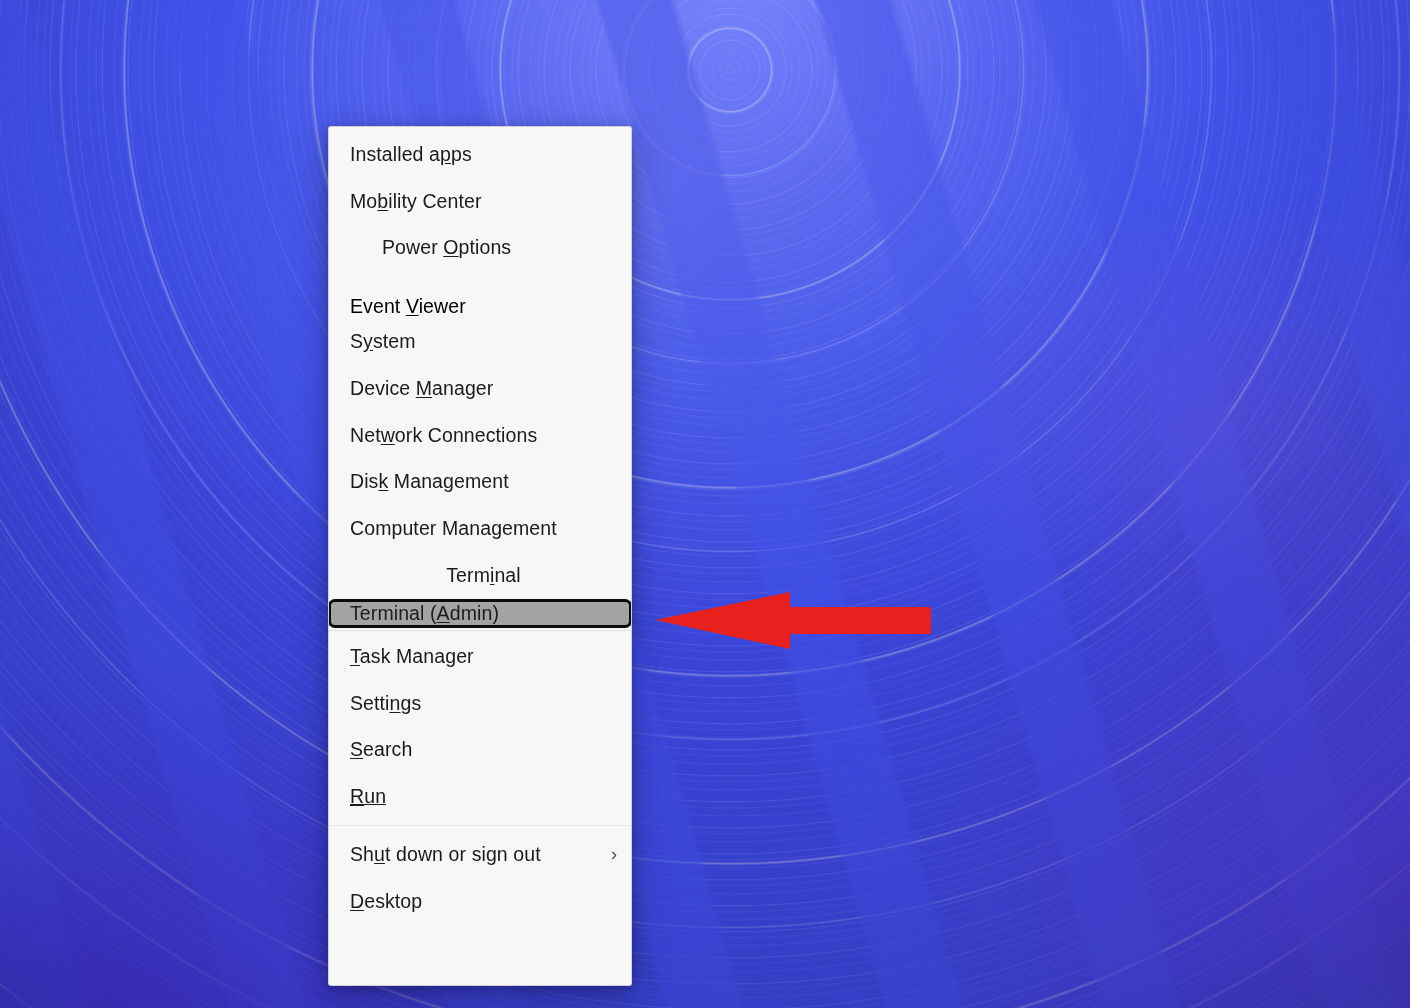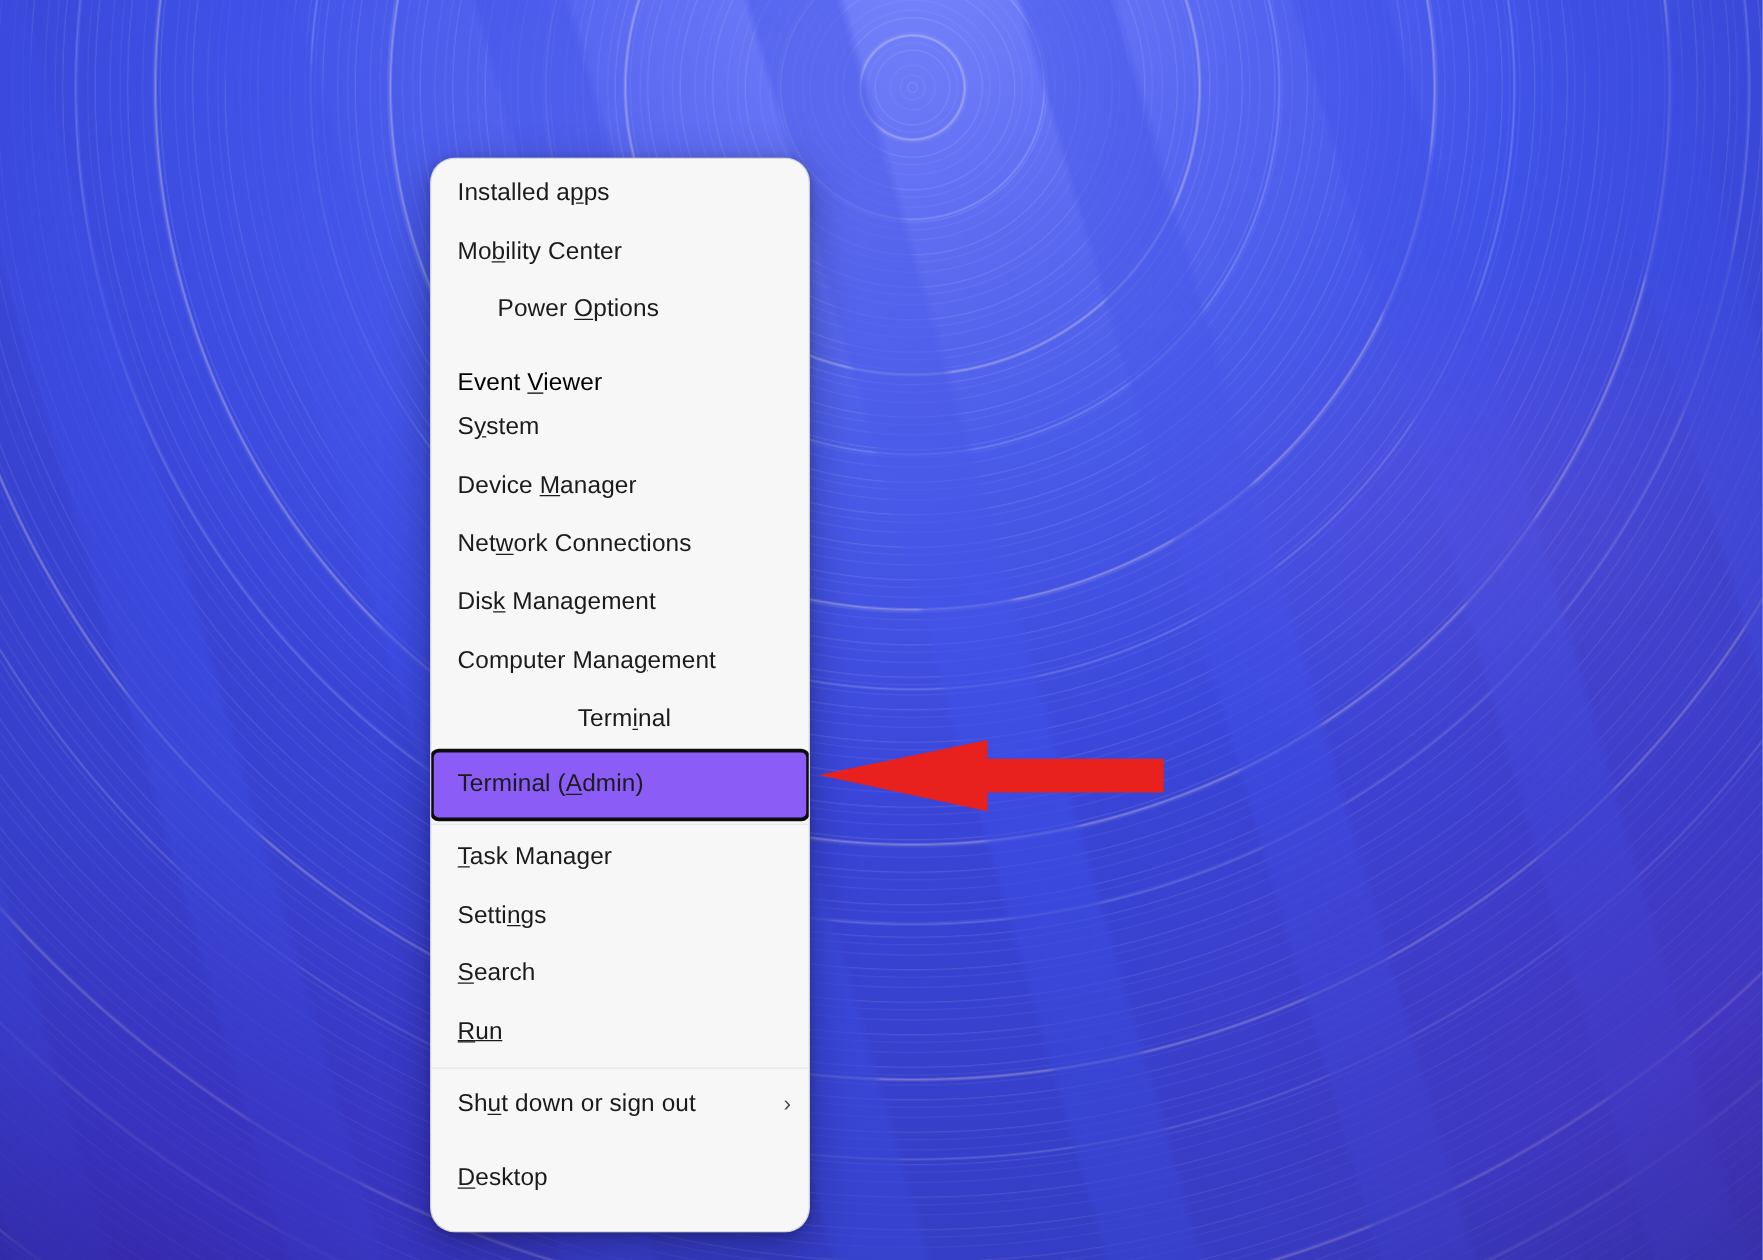--- a/index.html
+++ b/index.html
@@ -84,24 +84,24 @@
     background: radial-gradient(ellipse 1200px 1000px at 48% 18%,
         rgba(255,255,255,0.10) 0%,
         rgba(255,255,255,0.00) 45%,
         rgba(22,18,90,0.16) 86%,
         rgba(18,14,78,0.30) 100%);
   }
 
   
   #winx-menu {
     position: absolute;
-    left: 344px; top: 126px;
+    left: 328px; top: 126px;
     width: 304px; height: 860px;
     background: #f7f7f8;
-    border-radius: 20px;
+    border-radius: 3px;
     border: 1px solid rgba(160,160,170,.45);
     box-shadow: 0 10px 34px rgba(10,10,40,.34), 0 2px 8px rgba(10,10,40,.22);
     overflow: hidden;
     padding-top: 4px;
     padding-bottom: 4px;
   }
   .menu-section { display: block; }
   .menu-item {
     position: relative;
     height: 46.8px;
@@ -111,24 +111,24 @@
     color: #1b1b1b;
     font-size: 19.5px;
     font-weight: 400;
     letter-spacing: .1px;
     white-space: nowrap;
     cursor: default;
   }
   .menu-item .label { flex: 0 1 auto; overflow: hidden; text-overflow: ellipsis; }
   .menu-item .label u { text-decoration: underline; text-underline-offset: 1.5px; }
   .menu-item.focused {
-    background: #8b5cf6;
+    background: #a3a3a3;
     border: 3px solid #0c0c0c;
     border-radius: 7px;
-    height: 58px;
+    height: 29px;
     margin: 0 -1px;
     padding-left: 19px;
   }
   .submenu-arrow {
     margin-left: auto;
     color: #4b4b4b;
     font-size: 18px;
     line-height: 1;
     transform: translateY(-1px);
   }
@@ -207,21 +207,21 @@
         <div class="menu-item" style="color: rgb(27, 27, 27); text-decoration: underline;">
           <span class="label"><u>R</u>un</span>
         </div>
       </div>
       <div class="menu-separator" style="background: rgb(230, 230, 232);"></div>
       <div class="menu-section">
         <div class="menu-item" style="color: rgb(27, 27, 27);">
           <span class="label">Sh<u>u</u>t down or sign out</span>
           <span class="submenu-arrow">›</span>
         </div>
-        <div class="menu-item" style="color: rgb(27, 27, 27); align-items: flex-end;">
+        <div class="menu-item" style="color: rgb(27, 27, 27);">
           <span class="label"><u>D</u>esktop</span>
         </div>
       </div>
     </div>
 
   <svg id="callout-arrow" viewBox="0 0 282 70">
     <polygon points="3,34 138,6 138,21 279,21 279,48 138,48 138,63" fill="#e8211f"></polygon>
   </svg>
 
 </div>

